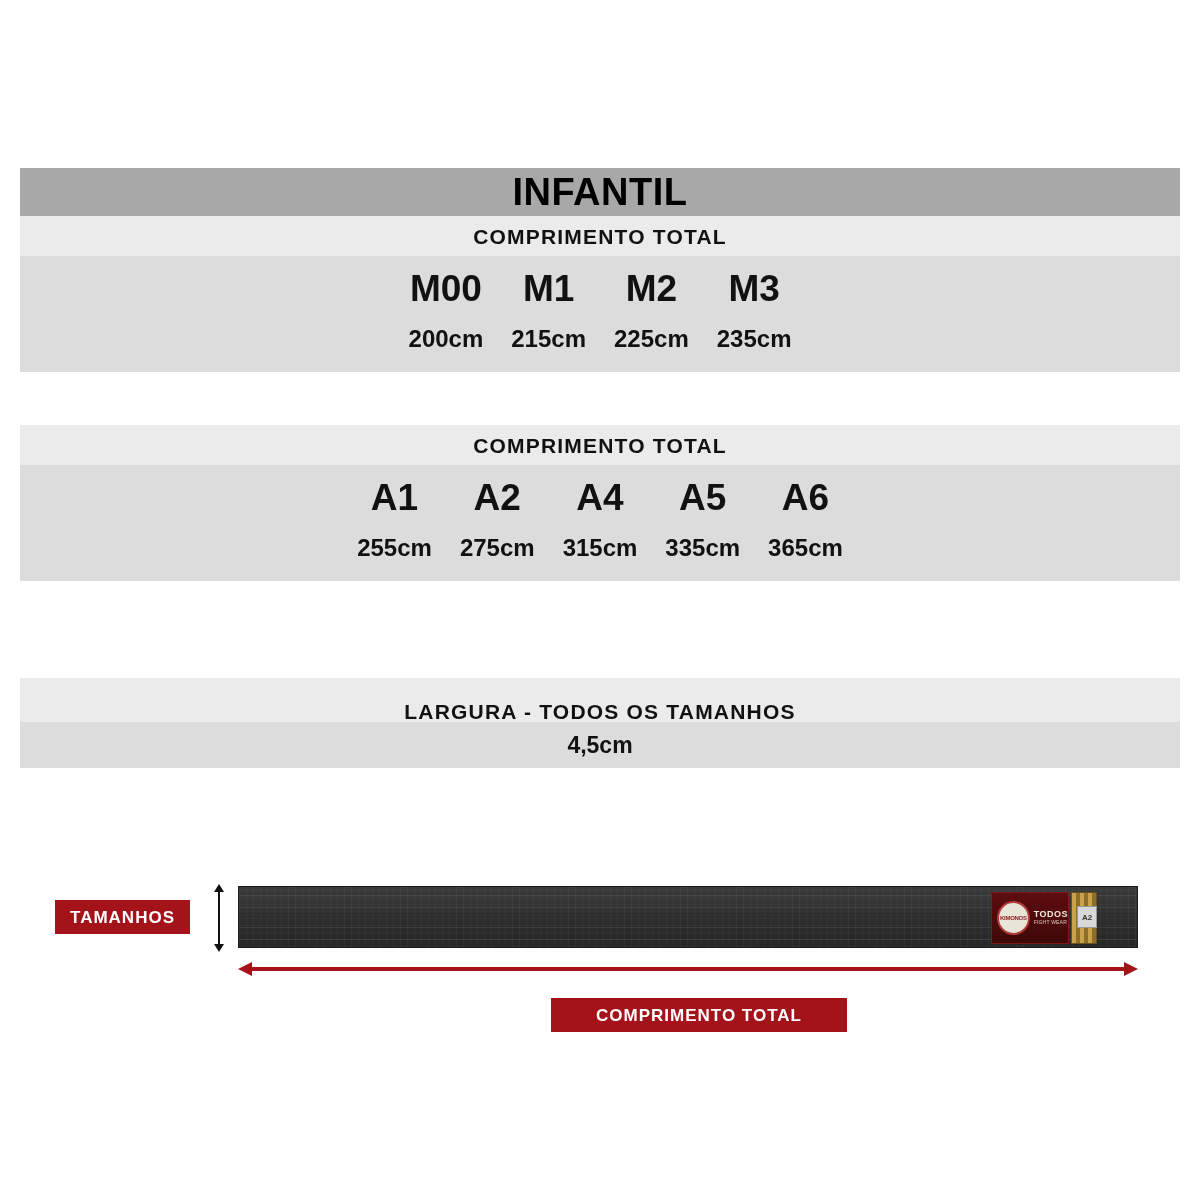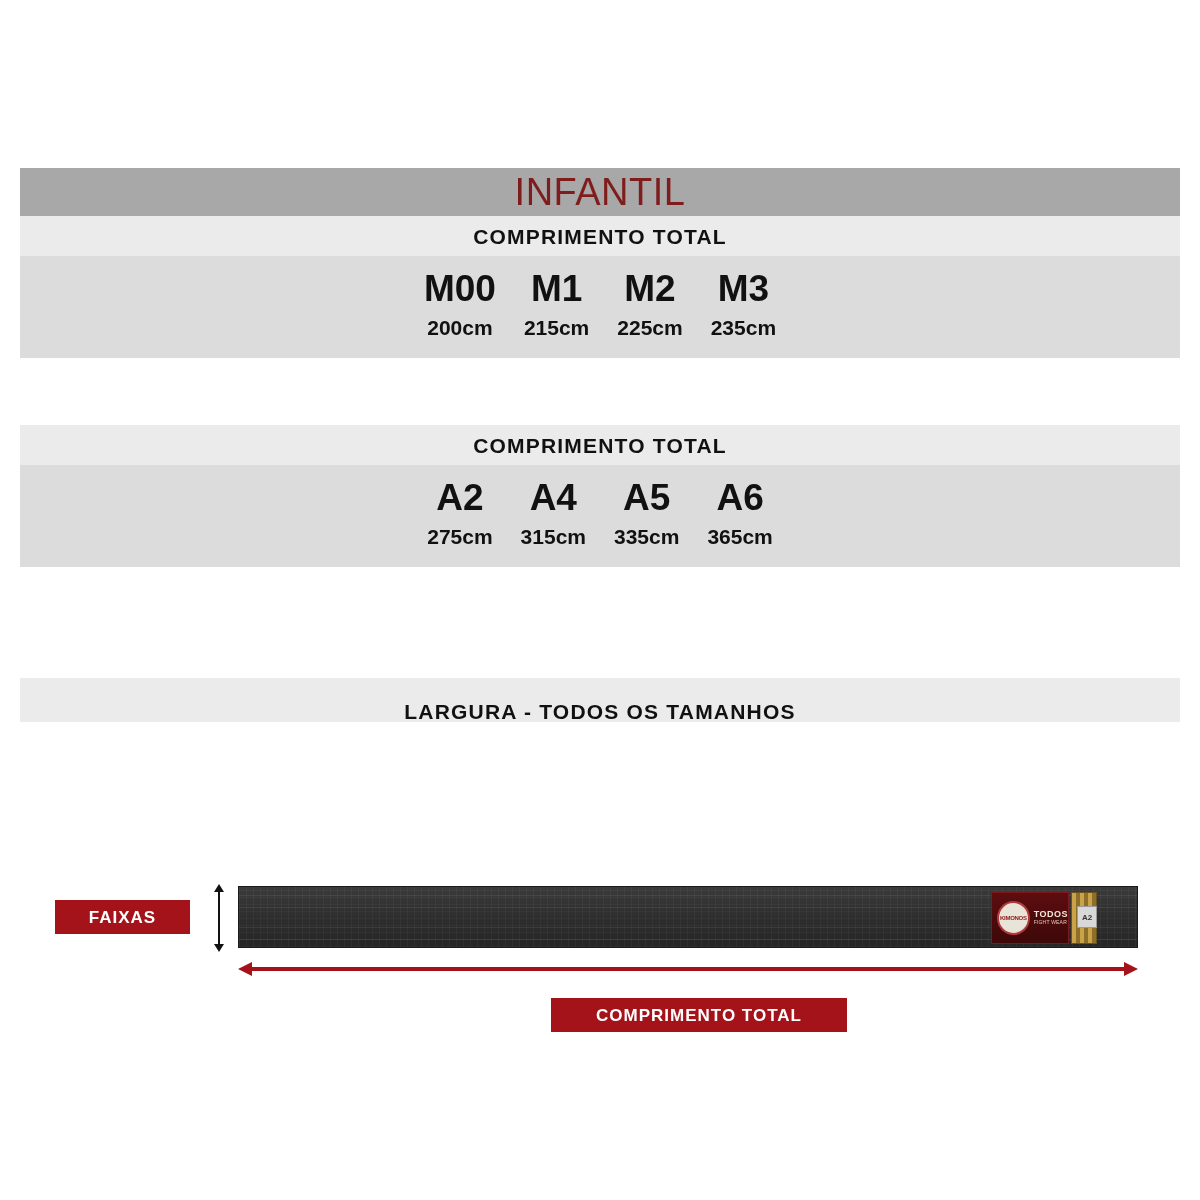--- a/index.html
+++ b/index.html
@@ -50,22 +50,22 @@
   }
   .band-head {
     background: #a8a8a8;
     height: 48px;
     display: flex;
     align-items: center;
     justify-content: center;
   }
   .band-head .band-title {
     font-size: 38px;
-    font-weight: normal;
-    color: #7f1d1d;
+    font-weight: bold;
+    color: #000000;
     letter-spacing: 0.5px;
     line-height: 1;
   }
   .band-sub {
     background: #ebebeb;
     height: 40px;
     display: flex;
     align-items: center;
     justify-content: center;
   }
@@ -89,24 +89,24 @@
     align-items: center;
     padding: 0 14px;
   }
   .size-col .size-label {
     font-size: 37px;
     font-weight: bold;
     line-height: 1.05;
     color: #111111;
   }
   .size-col .size-value {
-    font-size: 21px;
+    font-size: 24px;
     font-weight: bold;
     line-height: 1.2;
-    margin-top: 6px;
+    margin-top: 16px;
     color: #111111;
   }
 
   
   .width-block {
     position: absolute;
     left: 20px;
     width: 1160px;
   }
   .width-head {
@@ -320,20 +320,24 @@
       </div>
     </div>
   </div>
 
   <div class="section" id="section-adulto" style="top: 425px;">
     <div class="band-sub">
       <span class="sub-title">COMPRIMENTO TOTAL</span>
     </div>
     <div class="band-body">
       <div class="size-col">
+        <span class="size-label">A1</span>
+        <span class="size-value">255cm</span>
+      </div>
+      <div class="size-col">
         <span class="size-label">A2</span>
         <span class="size-value">275cm</span>
       </div>
       <div class="size-col">
         <span class="size-label">A4</span>
         <span class="size-value">315cm</span>
       </div>
       <div class="size-col">
         <span class="size-label">A5</span>
         <span class="size-value">335cm</span>
@@ -341,20 +345,23 @@
       <div class="size-col">
         <span class="size-label">A6</span>
         <span class="size-value">365cm</span>
       </div>
     </div>
   </div>
 
   <div class="width-block" style="top: 678px;">
     <div class="width-head">
       <span class="wh-text">LARGURA - TODOS OS TAMANHOS</span>
+    </div>
+    <div class="width-body">
+      <span class="wb-text">4,5cm</span>
     </div>
   </div>
 
   <div class="diagram">
 
     <svg class="v-arrow" viewBox="0 0 18 68">
       <line x1="9" y1="6" x2="9" y2="62" stroke="#111111" stroke-width="2"></line>
       <polygon points="9,0 4,8 14,8" fill="#111111"></polygon>
       <polygon points="9,68 4,60 14,60" fill="#111111"></polygon>
     </svg>
@@ -380,21 +387,21 @@
       </div>
     </div>
 
     <svg class="h-arrow" viewBox="0 0 900 18" preserveAspectRatio="none">
       <line x1="8" y1="9" x2="892" y2="9" stroke="#a5131a" stroke-width="4"></line>
       <polygon points="0,9 14,2 14,16" fill="#a5131a"></polygon>
       <polygon points="900,9 886,2 886,16" fill="#a5131a"></polygon>
     </svg>
 
     <div class="red-label" id="largura-label">
-      <span>FAIXAS</span>
+      <span>TAMANHOS</span>
     </div>
 
     <div class="red-label" id="comprimento-label">
       <span>COMPRIMENTO TOTAL</span>
     </div>
 
   </div>
 
 </div>
 

